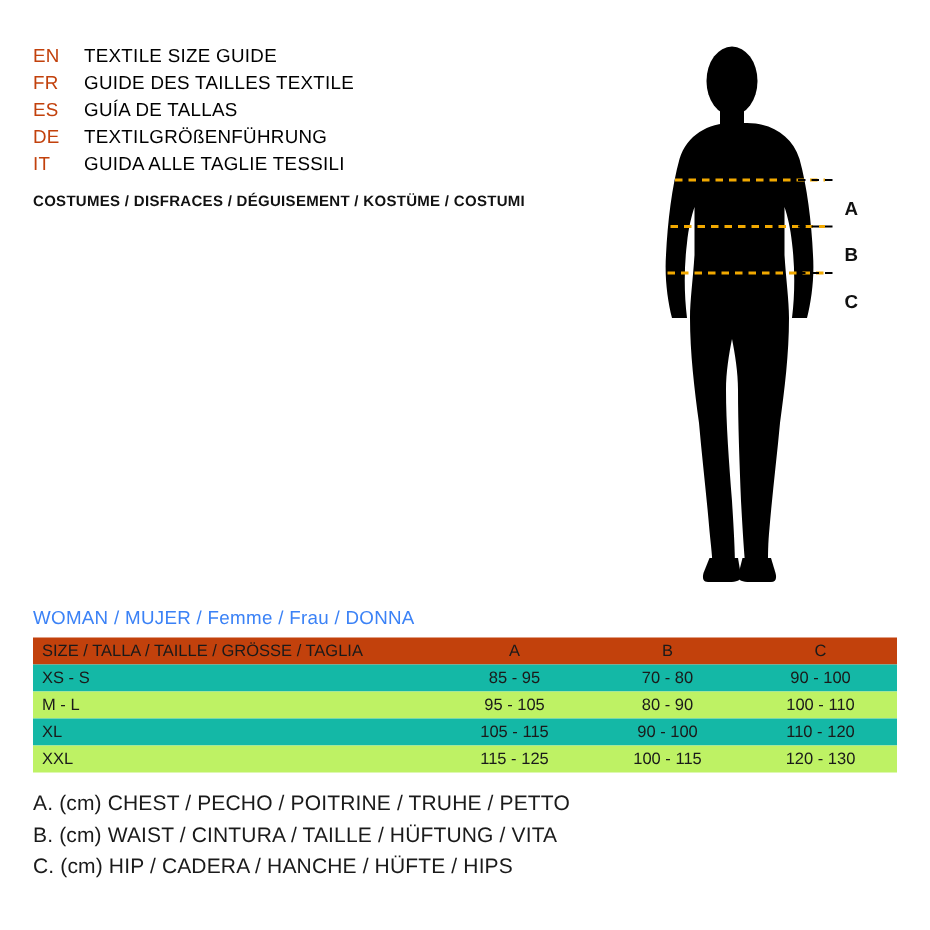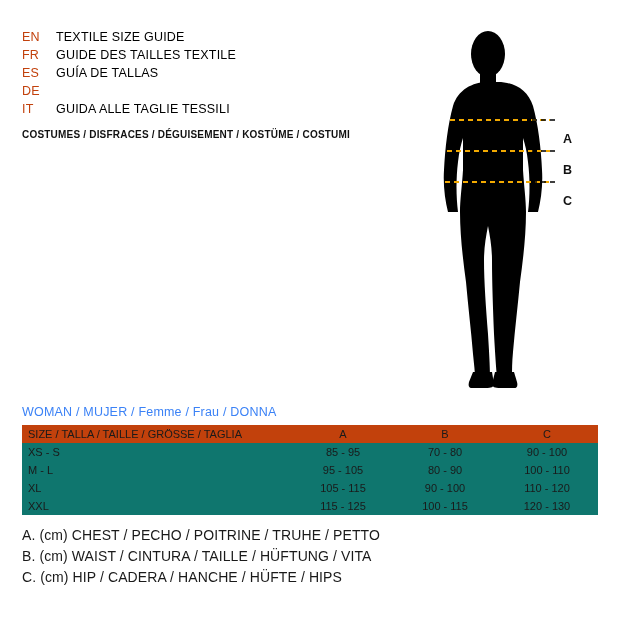--- a/index.html
+++ b/index.html
@@ -97,22 +97,22 @@
   table.size-table th.col-label,
   table.size-table td.col-label {
     width: 270px;
   }
   table.size-table th.col-m,
   table.size-table td.col-m {
     width: 102px;
     text-align: center;
   }
   tr.head-row { background: #c2410c; }
-  tr.row-odd  { background: #0f766e; }
-  tr.row-even { background: #0f766e; }
+  tr.row-odd  { background: #14b8a6; }
+  tr.row-even { background: #bef264; }
 
   
   .legend {
     position: absolute;
     left: 22px;
     top: 527px;
     width: 400px;
   }
   .legend div {
     font-size: 14px;
@@ -132,20 +132,21 @@
   <div class="lang-row">
     <span class="lang-code">FR</span>
     <span class="lang-text">GUIDE DES TAILLES TEXTILE</span>
   </div>
   <div class="lang-row">
     <span class="lang-code">ES</span>
     <span class="lang-text">GUÍA DE TALLAS</span>
   </div>
   <div class="lang-row">
     <span class="lang-code">DE</span>
+    <span class="lang-text">TEXTILGRÖßENFÜHRUNG</span>
   </div>
   <div class="lang-row">
     <span class="lang-code">IT</span>
     <span class="lang-text">GUIDA ALLE TAGLIE TESSILI</span>
   </div>
   <div class="costumes-line">COSTUMES / DISFRACES / DÉGUISEMENT / KOSTÜME / COSTUMI</div>
 </div>
 
 <div class="figure-area">
   <svg class="figure-svg" width="220" height="370" viewBox="0 0 220 370">

